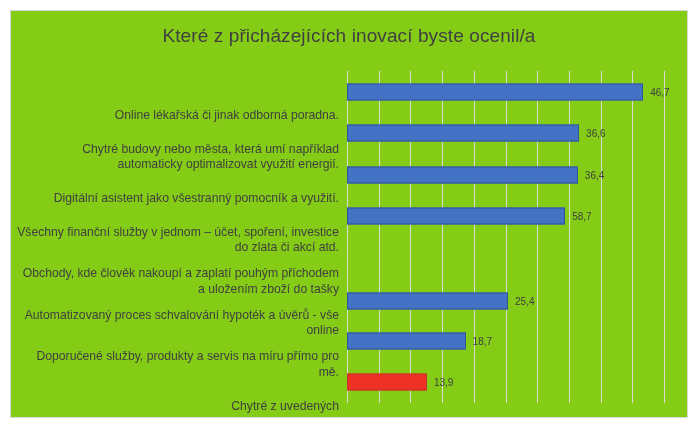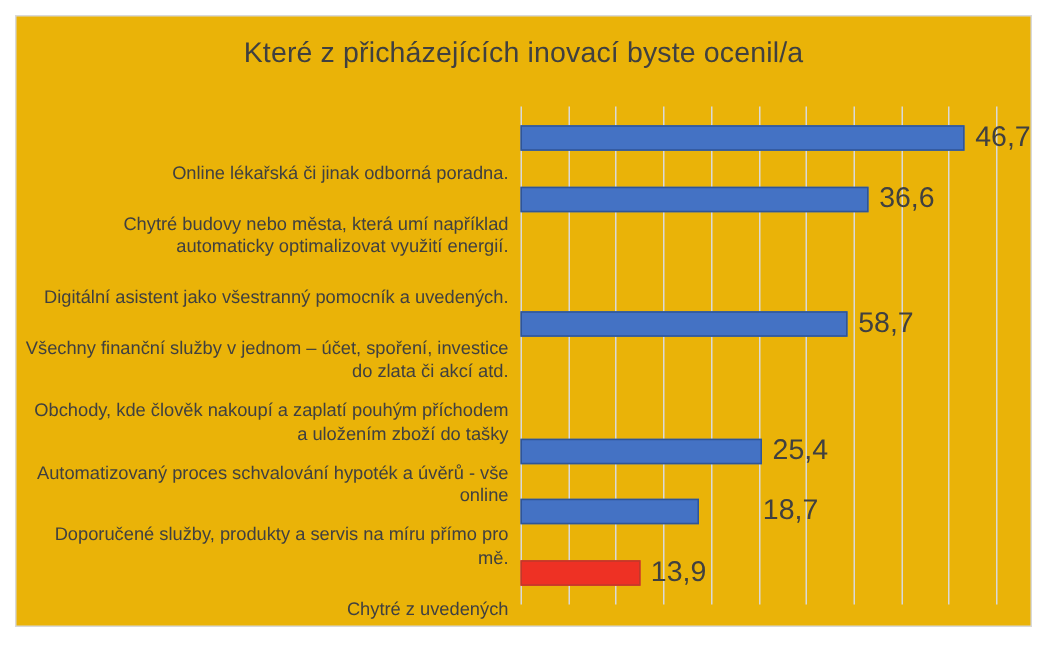--- a/index.html
+++ b/index.html
@@ -14,21 +14,21 @@
     overflow: hidden;
   }
 
   #chart-frame {
     position: absolute;
     left: 10px;
     top: 10px;
     width: 678px;
     height: 408px;
     border: 1px solid #d9d9d9;
-    background: #eab308;
+    background: #84cc16;
     box-sizing: border-box;
     text-decoration: underline;
   }
 
   #chart-title {
     position: absolute;
     left: 0;
     top: 14px;
     width: 100%;
     text-align: center;
@@ -88,21 +88,21 @@
   }
   .bar.red {
     background: #ee3124;
     border: 1px solid #c0392b;
   }
 
   .bar-value {
     position: absolute;
     top: 50%;
     transform: translateY(-50%);
-    font-size: 19px;
+    font-size: 10px;
     color: #404040;
     white-space: nowrap;
   }
 
   
   #labels-layer {
     position: absolute;
     left: 6px;
     top: 60px;
     width: 328px;
@@ -134,21 +134,21 @@
   <div id="chart-title">Které z přicházejících inovací byste ocenil/a</div>
 
   <div id="labels-layer">
       <div class="cat-row" style="top: 0px; height: 41.5px;">
         <div class="cat-label">Online lékařská či jinak odborná poradna.</div>
       </div>
       <div class="cat-row" style="top: 41.5px; height: 41.5px;">
         <div class="cat-label">Chytré budovy nebo města, která umí například automaticky optimalizovat využití energií.</div>
       </div>
       <div class="cat-row" style="top: 83px; height: 41.5px;">
-        <div class="cat-label">Digitální asistent jako všestranný pomocník a uvedených.</div>
+        <div class="cat-label">Digitální asistent jako všestranný pomocník a využití.</div>
       </div>
       <div class="cat-row" style="top: 166px; height: 41.5px;">
         <div class="cat-label">Obchody, kde člověk nakoupí a zaplatí pouhým příchodem a uložením zboží do tašky</div>
       </div>
       <div class="cat-row" style="top: 124.5px; height: 41.5px;">
         <div class="cat-label">Všechny finanční služby v jednom – účet, spoření, investice do zlata či akcí atd.</div>
       </div>
       <div class="cat-row" style="top: 207.5px; height: 41.5px;">
         <div class="cat-label">Automatizovaný proces schvalování hypoték a úvěrů - vše online</div>
       </div>
@@ -176,31 +176,35 @@
       </div>
     <div id="bars-layer">
         <div class="bar-row" style="top: 0px; height: 41.5px;">
           <div class="bar blue" style="width: 296.146px;"></div>
           <div class="bar-value" style="left: 303.146px;">46,7</div>
         </div>
         <div class="bar-row" style="top: 41.5px; height: 41.5px;">
           <div class="bar blue" style="width: 232.098px;"></div>
           <div class="bar-value" style="left: 239.098px;">36,6</div>
         </div>
+        <div class="bar-row" style="top: 83px; height: 41.5px;">
+          <div class="bar blue" style="width: 230.829px;"></div>
+          <div class="bar-value" style="left: 237.829px;">36,4</div>
+        </div>
         <div class="bar-row" style="top: 124.5px; height: 41.5px;">
           <div class="bar blue" style="width: 218.146px;"></div>
           <div class="bar-value" style="left: 225.146px;">58,7</div>
         </div>
         <div class="bar-row" style="top: 209px; height: 41.5px;">
           <div class="bar blue" style="width: 161.073px;"></div>
           <div class="bar-value" style="left: 168.073px;">25,4</div>
         </div>
         <div class="bar-row" style="top: 249px; height: 41.5px;">
           <div class="bar blue" style="width: 118.585px;"></div>
-          <div class="bar-value" style="left: 125.585px; margin-left: 36px;">18,7</div>
+          <div class="bar-value" style="left: 125.585px;">18,7</div>
         </div>
         <div class="bar-row" style="top: 290.5px; height: 41.5px;">
           <div class="bar red" style="width: 79.9024px;"></div>
           <div class="bar-value" style="left: 86.9024px;">13,9</div>
         </div>
       </div>
   </div>
 
 </div>
 

